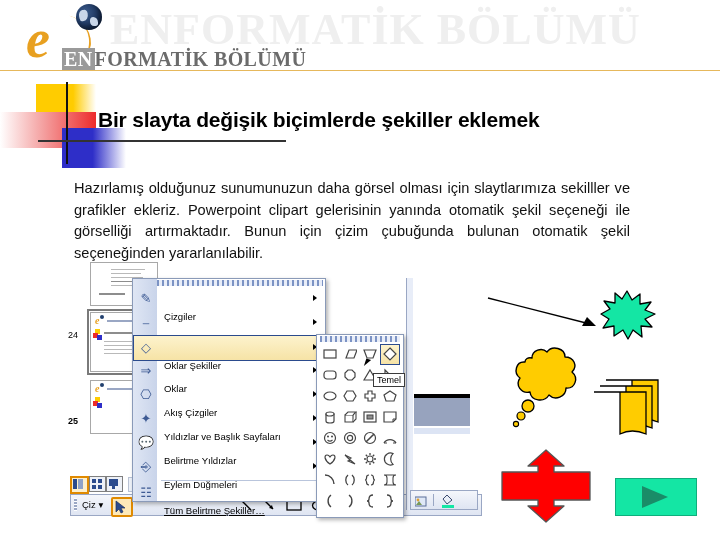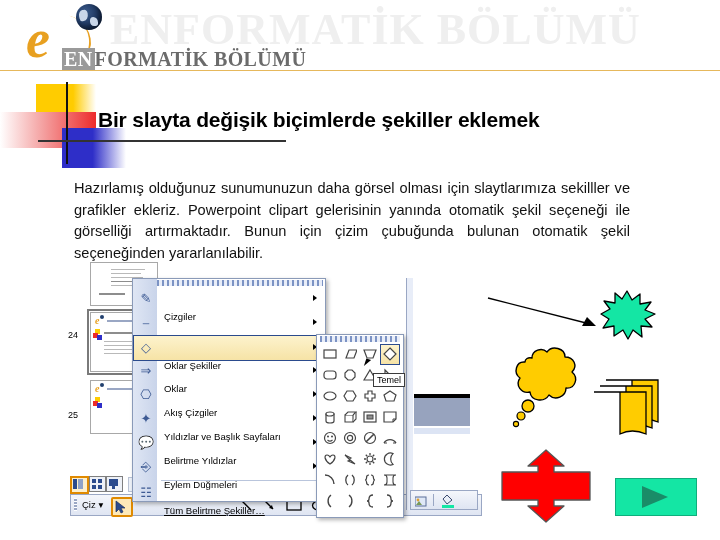--- a/index.html
+++ b/index.html
@@ -215,21 +215,21 @@
       <div class="thumb-num" style="top:58px;">24</div>
 
       <div class="thumb-wrap" style="top:108px;height:52px;">
         <div class="mini-logo">e</div>
         <div class="mini-globe"></div>
         <div class="mini-line" style="left:16px;top:7px;width:44px;height:2px;background:#9aa7c4;"></div>
         <div class="mini-sq" style="left:4px;top:16px;background:#FFCC00;"></div>
         <div class="mini-sq" style="left:2px;top:20px;background:#ED2B2B;"></div>
         <div class="mini-sq" style="left:6px;top:22px;background:#2E2EC8;"></div>
       </div>
-      <div class="thumb-num" style="top:138px;">25</div>
+      <div class="thumb-num" style="top:144px;font-weight:bold;">25</div>
 
       <div class="viewbar">
         <div class="vb sel" style="left:0;">
           <i style="left:1px;top:1px;width:4px;height:10px;"></i>
           <i style="left:6px;top:1px;width:5px;height:10px;background:#8fa2c8;"></i>
         </div>
         <div class="vb" style="left:19px;">
           <i style="left:2px;top:2px;width:4px;height:4px;"></i>
           <i style="left:8px;top:2px;width:4px;height:4px;"></i>
           <i style="left:2px;top:8px;width:4px;height:4px;"></i>

